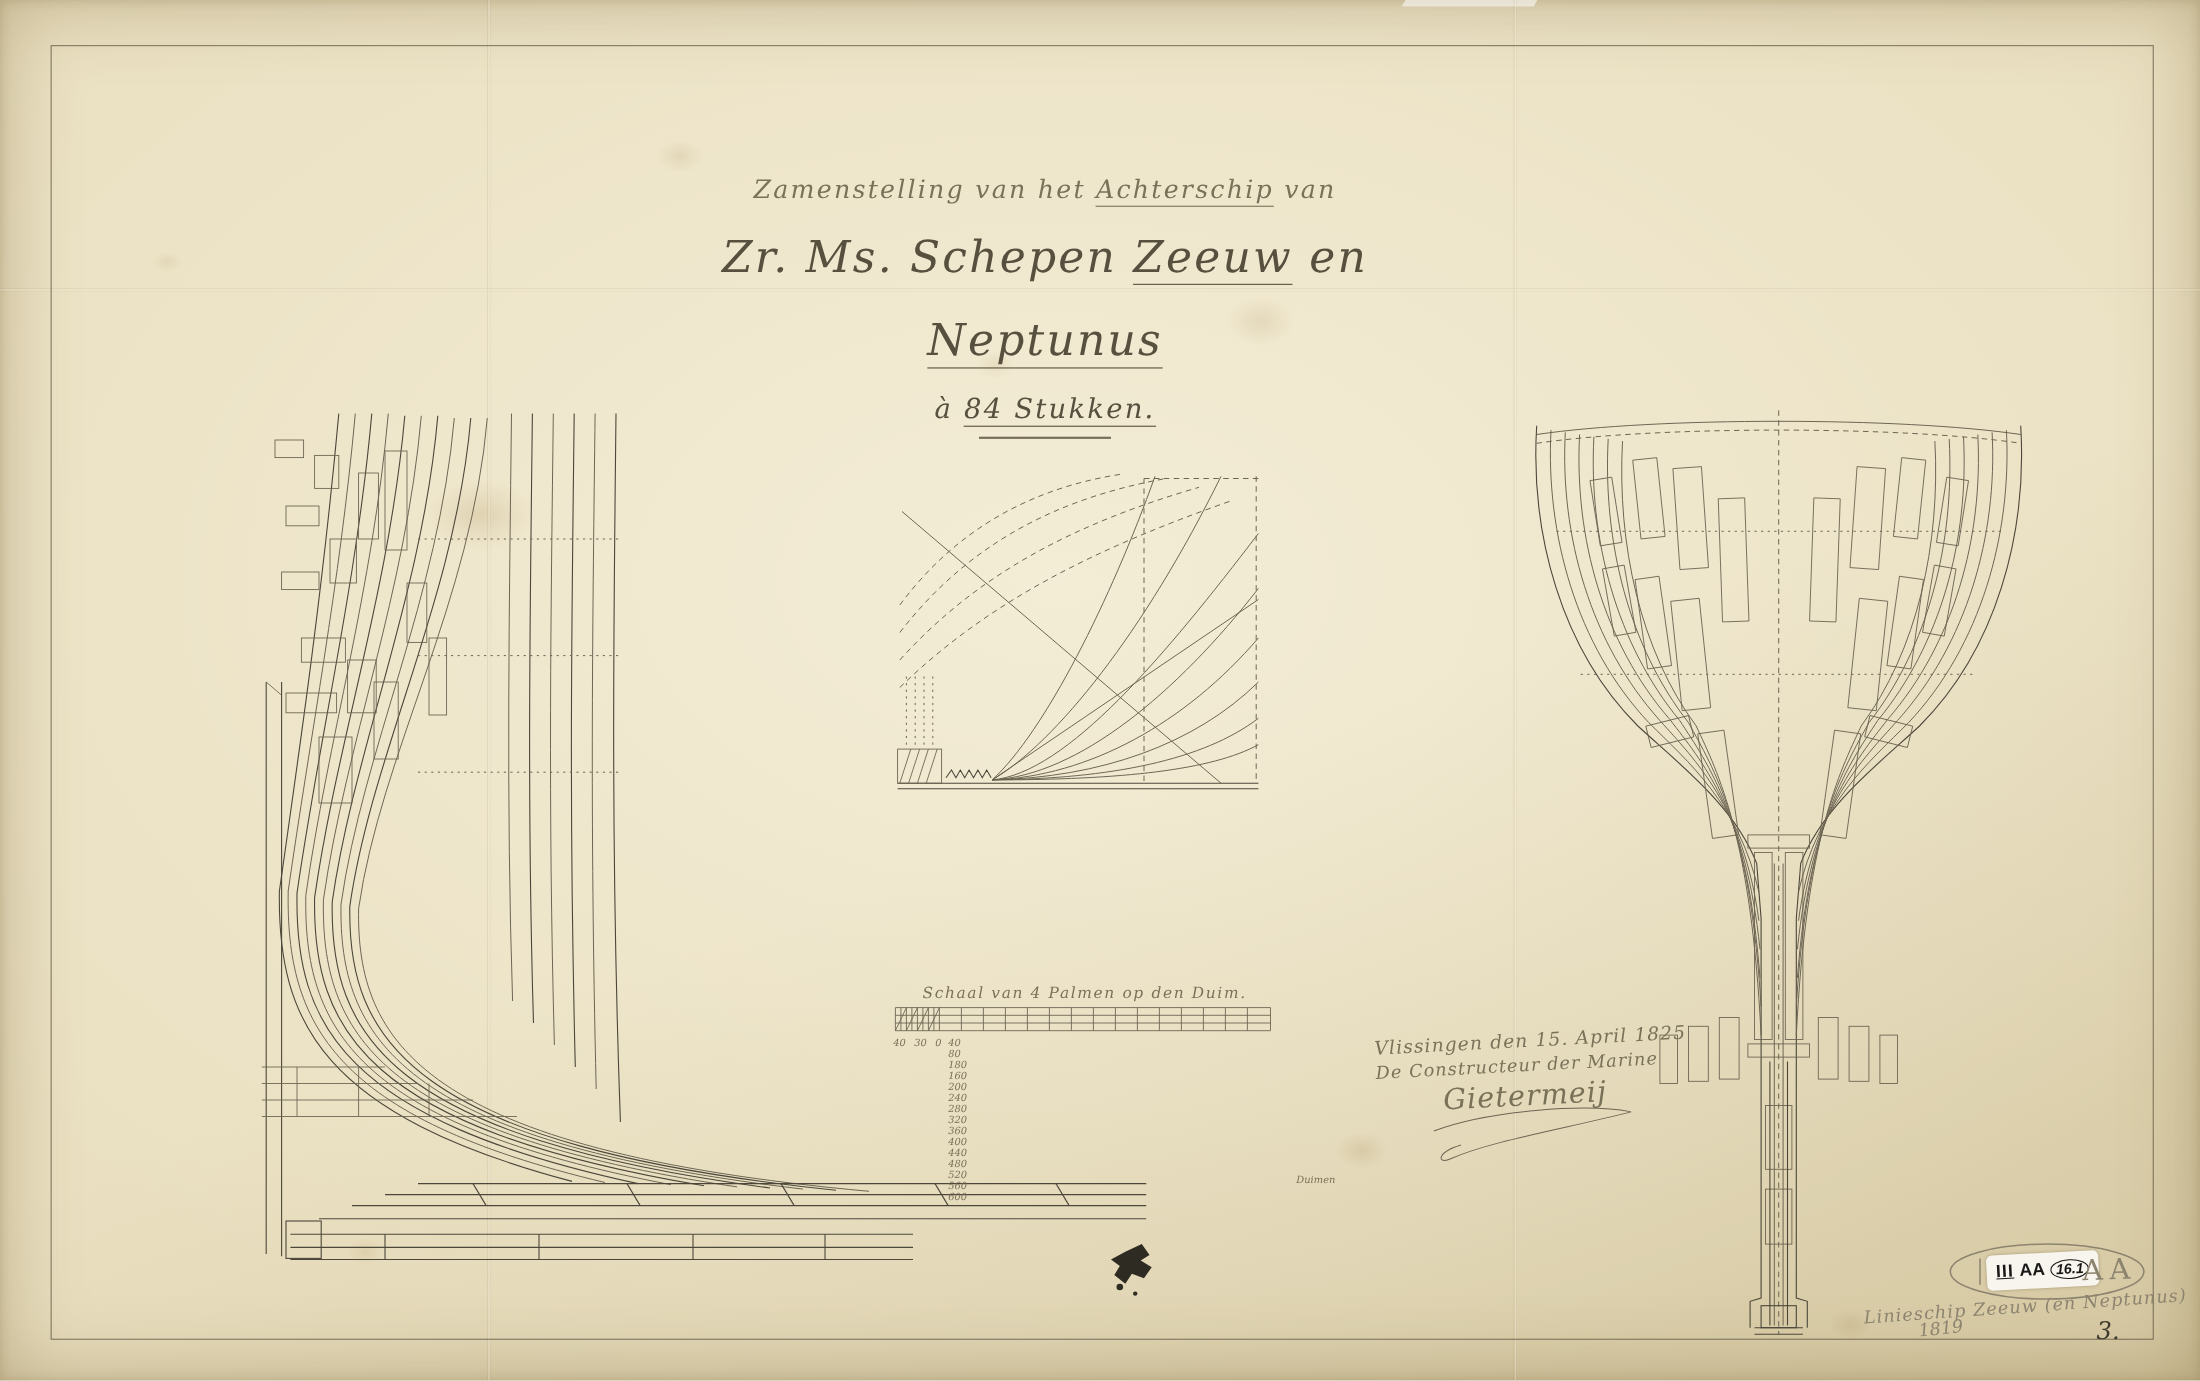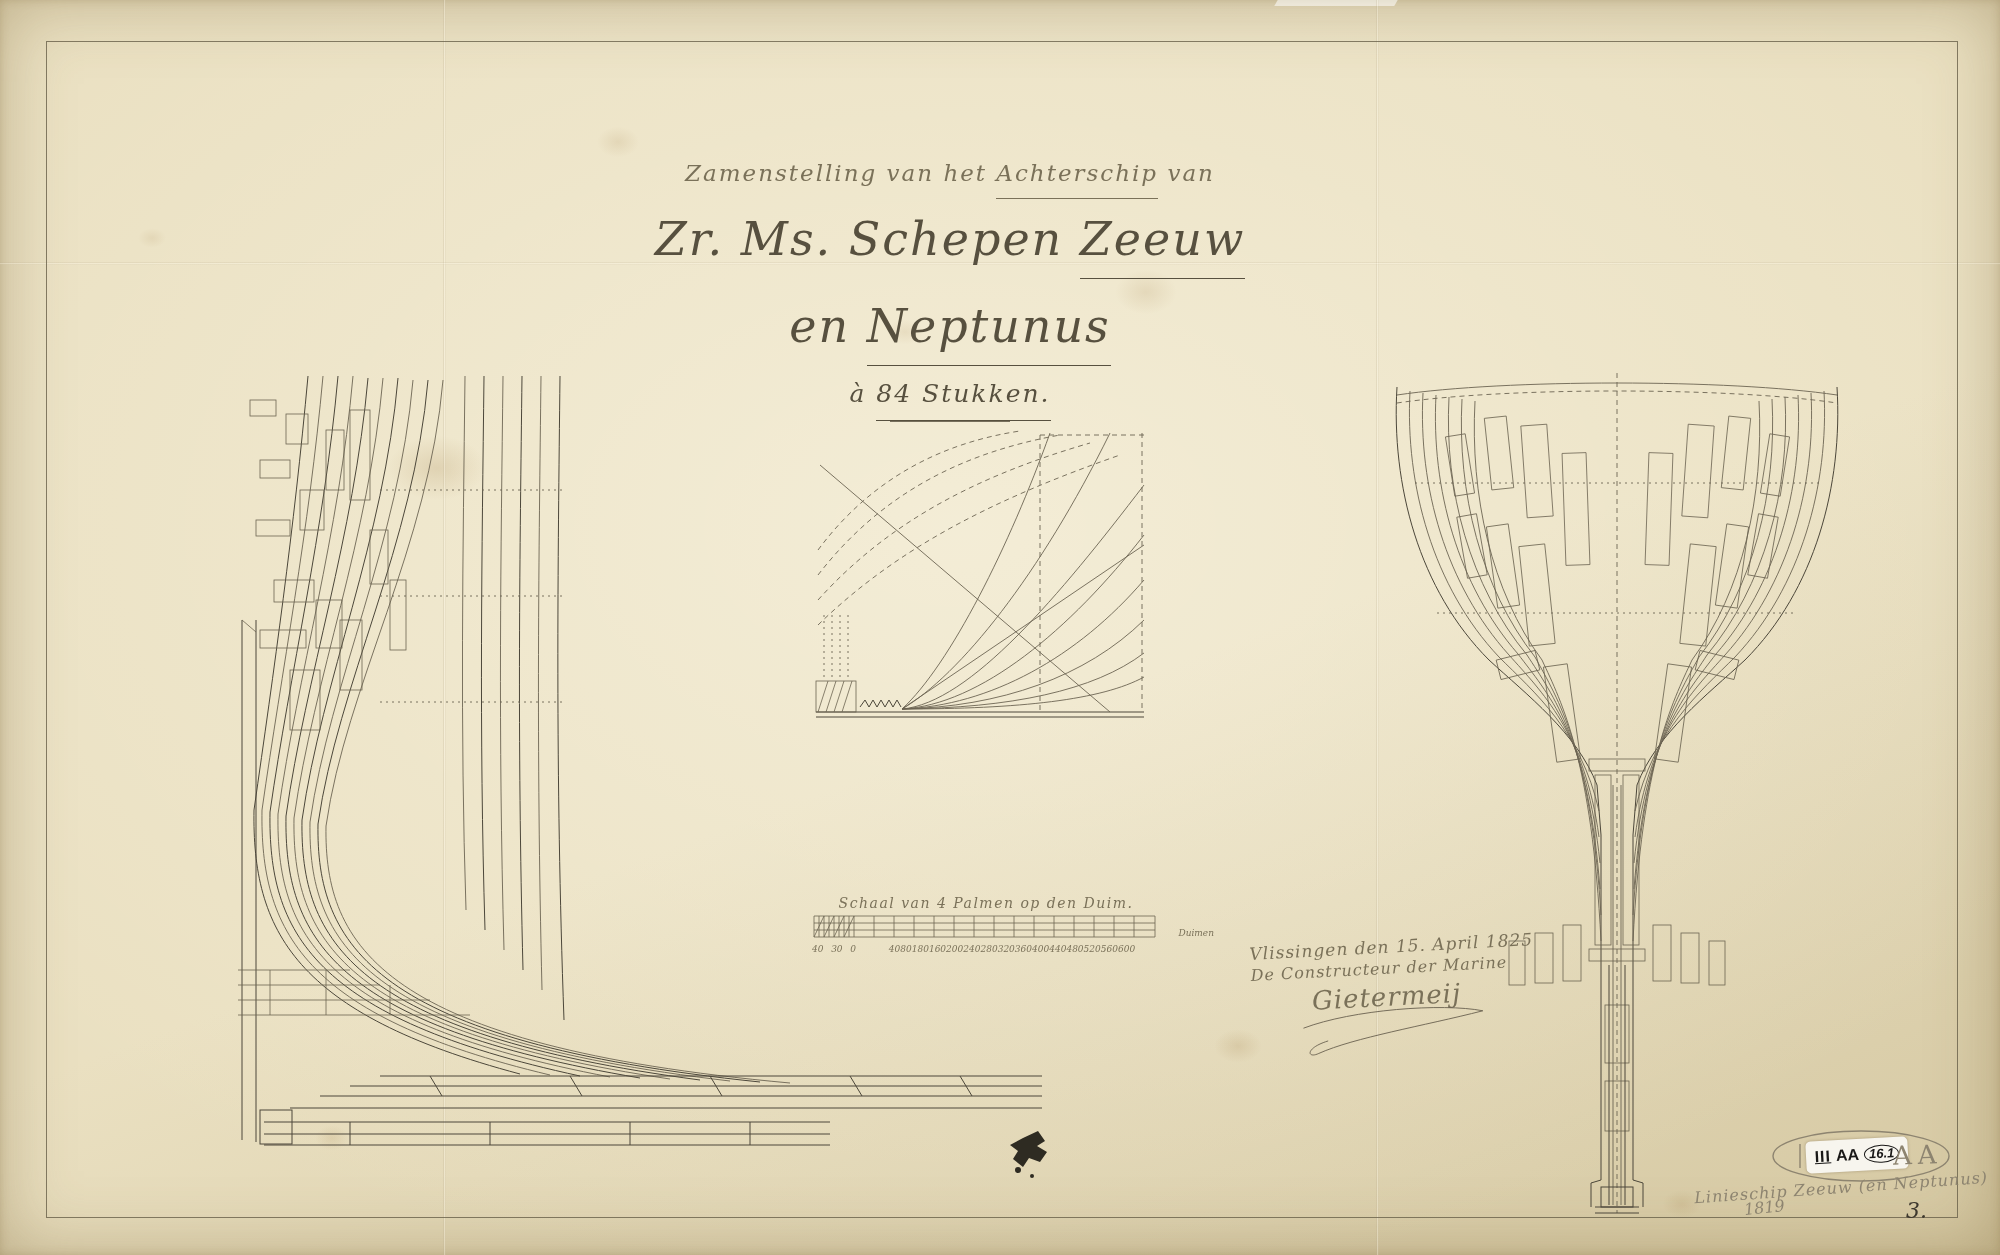--- a/index.html
+++ b/index.html
@@ -28,41 +28,41 @@
     background:linear-gradient(90deg, rgba(120,96,50,.18), rgba(255,250,235,.35), rgba(120,96,50,.10));}
   .crease-h{position:absolute;left:0;right:0;height:3px;
     background:linear-gradient(rgba(120,96,50,.14), rgba(255,250,235,.3), rgba(120,96,50,.08));}
   .frame{position:absolute;top:41px;left:46px;right:42px;bottom:37px;
     border:1px solid rgba(104,95,72,.8);}
 
   
   .title-block{position:absolute;left:640px;top:152px;width:620px;text-align:center;
     font-style:italic;letter-spacing:2px;line-height:1.9;}
   .t1{font-size:23px;color:var(--ink-light);}
-  .t2{font-size:46px;color:var(--ink);}
+  .t2{font-size:40px;color:var(--ink);}
   .t3{font-size:25px;color:var(--ink);}
-  .u{border-bottom:1.5px solid currentColor;padding-bottom:12px;}
+  .u{border-bottom:1.5px solid currentColor;padding-bottom:1px;}
   .t3-rule{width:120px;height:2px;background:var(--ink);margin:2px auto 0 auto;opacity:.8;}
 
   svg .s  {stroke:var(--draw);stroke-width:1;fill:none;}
   svg .sl {stroke:var(--draw-light);stroke-width:.9;fill:none;}
   svg .sf {stroke:var(--draw-light);stroke-width:.8;fill:none;}
   svg .dot{stroke:var(--draw-light);stroke-width:.9;fill:none;stroke-dasharray:2 4;}
   svg .dsh{stroke:var(--draw-light);stroke-width:.9;fill:none;stroke-dasharray:5 4;}
   svg .blotfill{fill:var(--blot);stroke:none;}
   svg .pencil{stroke:var(--pencil);fill:none;stroke-width:1.4;}
 
   .drawing{position:absolute;}
 
   
   .scale-block{position:absolute;left:810px;top:882px;width:352px;}
   .scale-caption{font-style:italic;font-size:14px;letter-spacing:1.5px;text-align:center;
     color:var(--ink-light);margin-bottom:2px;margin-top:13px;}
-  .scale-labels{position:relative;display:flex;justify-content:center;
-    padding-left:52px;font-style:italic;font-size:9px;color:var(--ink-light);margin-top:1px;}
+  .scale-labels{position:relative;display:flex;justify-content:flex-end;
+    padding-left:52px;font-style:italic;font-size:9px;color:var(--ink-light);margin-top:1px;flex-direction:column;}
   .scale-left-labels{position:absolute;left:2px;top:0;width:44px;display:flex;
     justify-content:space-between;}
   .scale-labels span{white-space:nowrap;}
 
   
   .sig-block{position:absolute;left:1252px;top:936px;width:300px;font-style:italic;
     color:var(--ink-light);transform:rotate(-3deg);}
   .sig-l1{font-size:17px;letter-spacing:1px;}
   .sig-l2{font-size:16px;letter-spacing:1px;margin-top:2px;}
   .sig-name{font-size:26px;margin:4px 0 0 60px;letter-spacing:1px;}

